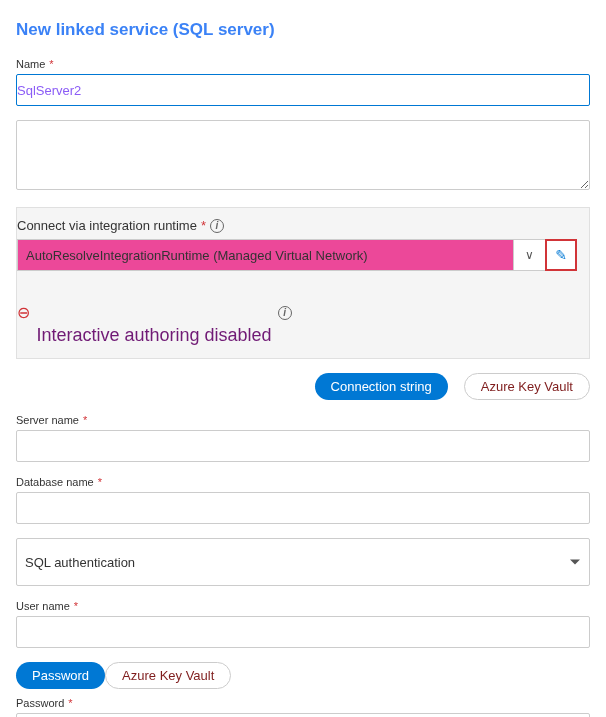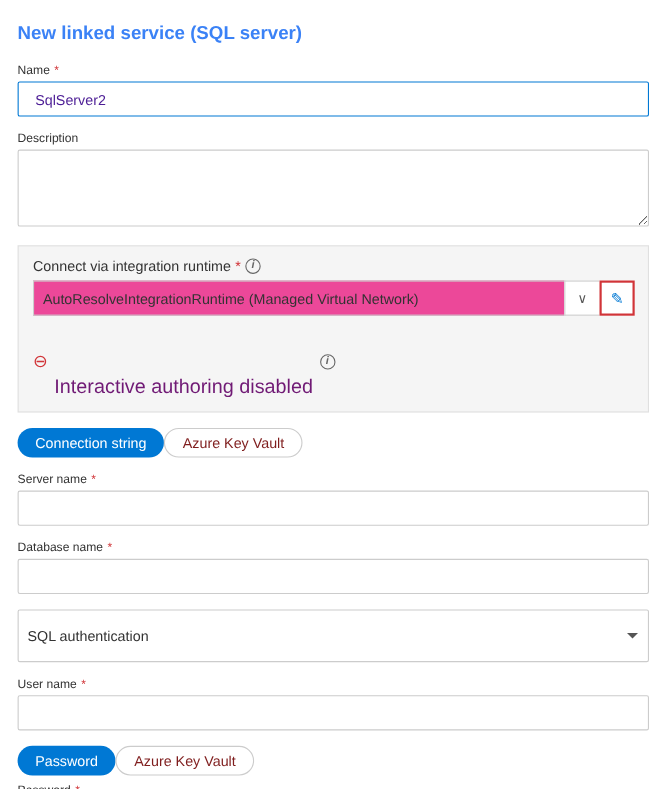--- a/index.html
+++ b/index.html
@@ -44,43 +44,43 @@
       color: #666;
       cursor: pointer;
       font-style: italic;
       font-weight: bold;
     }
     .text-input {
       width: 100%;
       height: 32px;
       border: 1px solid #0078d4;
       border-radius: 2px;
-      padding: 0 15px;
+      padding: 0 0;
       font-size: 13px;
       outline: none;
-      color: #4c1d95;
+      color: #8b5cf6;
     }
     .text-input.normal-border {
       border: 1px solid #ccc;
     }
     .textarea-input {
       width: 100%;
       height: 70px;
       border: 1px solid #ccc;
       border-radius: 2px;
       padding: 6px 8px;
       font-size: 13px;
       outline: none;
       resize: vertical;
       color: #333;
     }
     .integration-runtime-row {
       background: #f5f5f5;
       border: 1px solid #e0e0e0;
-      padding: 10px 12px 12px 13px;
+      padding: 10px 12px 12px 0;
       margin-bottom: 14px;
     }
     .integration-runtime-label {
       font-size: 13px;
       color: #333;
       margin-bottom: 6px;
       display: flex;
       align-items: center;
       gap: 4px;
     }
@@ -135,22 +135,23 @@
       display: flex;
       align-items: center;
     }
     .interactive-text {
       font-size: 18px;
       color: #701a75;
       margin-top: 46px;
     }
     .tab-row {
       display: flex;
-      gap: 0;
+      gap: 16px;
       margin-bottom: 14px;
+      justify-content: flex-end;
     }
     .tab-btn {
       padding: 5px 16px;
       border-radius: 14px;
       border: none;
       font-size: 13px;
       cursor: pointer;
     }
     .tab-btn.active {
       background: #0078d4;
@@ -209,23 +210,20 @@
 
 <div class="field-group">
   <div class="field-label">
     <span>Name</span>
     <span class="required-star">*</span>
   </div>
   <input type="text" class="text-input" value="SqlServer2" style="">
 </div>
 
 <div class="field-group">
-  <div class="field-label">
-    <span>Description</span>
-  </div>
   <textarea class="textarea-input" style=""></textarea>
 </div>
 
 <div class="integration-runtime-row">
   <div class="integration-runtime-label">
     <span>Connect via integration runtime</span>
     <span class="required-star">*</span>
     <span class="info-icon">i</span>
   </div>
   <div class="runtime-select-row">

